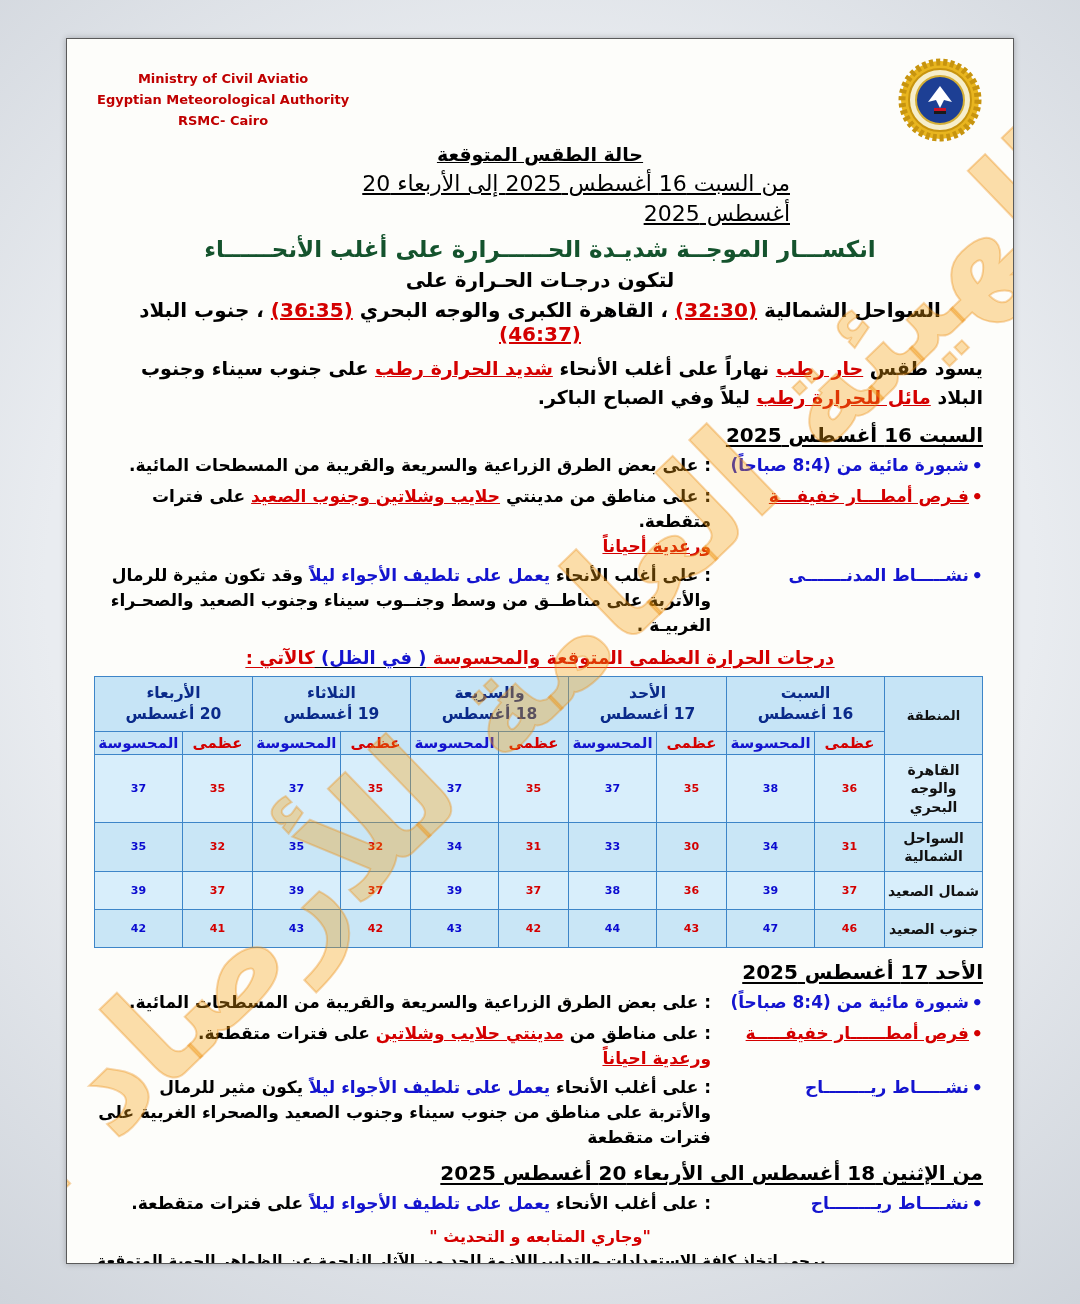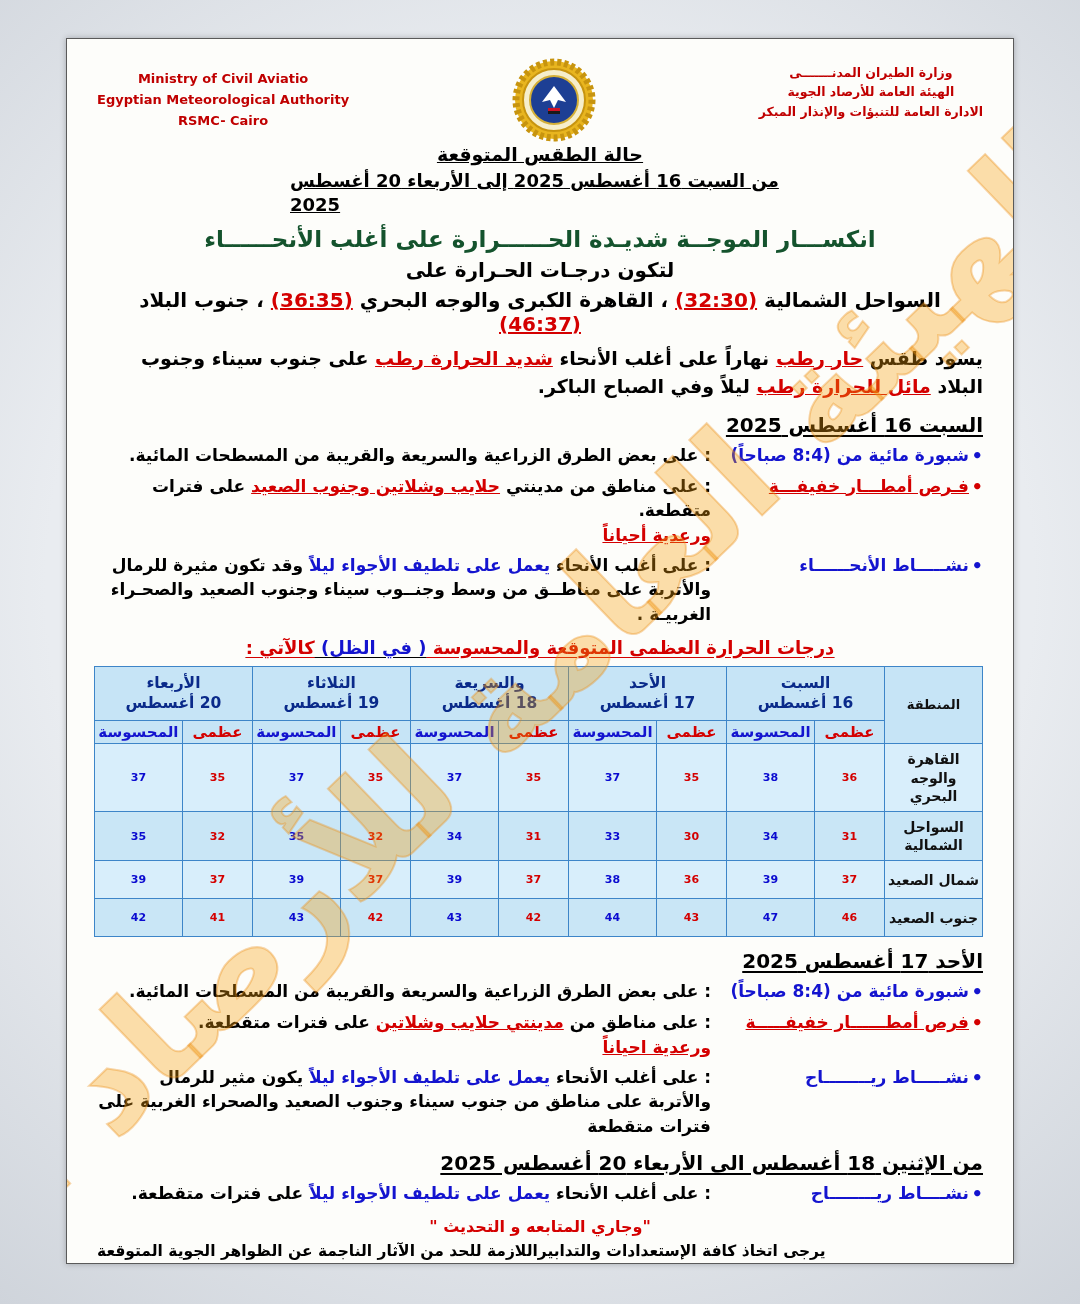--- a/index.html
+++ b/index.html
@@ -26,21 +26,21 @@
     font-size: 138px; font-weight: bold; white-space: nowrap;
     color: rgba(245,158,11,0.34);
     -webkit-text-stroke: 2px rgba(235,140,20,0.35);
     pointer-events: none; z-index: 6; line-height: 1;
   }
   .top { display:flex; justify-content:space-between; align-items:flex-start; }
   .hdr-ar { text-align:center; color:#c00000; font-weight:bold; font-size:12.5px; line-height:1.55; padding-top:4px; }
   .hdr-en { direction:ltr; text-align:center; color:#c00000; font-weight:bold; font-size:13px; line-height:1.6; padding-top:10px; }
   .logo-wrap { width:86px; height:86px; margin-top:-2px; }
   .title-main { text-align:center; font-size:19px; font-weight:bold; text-decoration:underline; margin-top:0; }
-  .title-range { width:500px; margin:4px auto 0; font-size:18px; font-weight:bold; text-decoration:underline; text-align:left; line-height:1.35; }
+  .title-range { width:500px; margin:4px auto 0; font-size:22px; font-weight:normal; text-decoration:underline; text-align:right; line-height:1.35; }
   .headline { text-align:center; color:#14532d; font-size:23px; font-weight:bold; margin-top:8px; }
   .subline  { text-align:center; font-size:20px; font-weight:bold; margin-top:6px; }
   .temps    { text-align:center; font-size:20px; font-weight:bold; margin-top:6px; }
   .red  { color:#d40000;text-decoration:underline; }
   .blue { color:#1414cf; }
   .intro { font-size:19px; font-weight:bold; line-height:1.5; margin-top:8px; text-align:right; }
   .sec-h { font-size:20px; font-weight:bold; text-decoration:underline; margin:12px 0 6px; text-underline-offset:3px; }
   .bullet { display:flex; align-items:flex-start; font-size:17px; font-weight:bold; line-height:1.45; margin:5px 0; }
   .dot { flex:0 0 14px; font-size:18px; }
   .dot::before { content:"•"; }
@@ -68,25 +68,20 @@
   .advice { text-align:left; font-size:15.5px; font-weight:bold; margin-top:6px; }
 </style>
 </head>
 <body>
 
 <div class="page">
 
   <div class="watermark">الهيئة العامة للأرصاد الجوية</div>
 
   <div class="top">
-    <div class="hdr-ar">
-      <div>وزارة الطيران المدنـــــــى</div>
-      <div>الهيئة العامة للأرصاد الجوية</div>
-      <div>الادارة العامة للتنبؤات والإنذار المبكر</div>
-    </div>
     <div class="logo-wrap">
       <svg width="86" height="86" viewBox="0 0 86 86">
         <circle cx="43" cy="43" r="39" fill="#e8b51f"></circle>
         <circle cx="43" cy="43" r="38" fill="none" stroke="#c7940f" stroke-width="7" stroke-dasharray="4 3"></circle>
         <circle cx="43" cy="43" r="31" fill="#f6eecb" stroke="#c7940f" stroke-width="2"></circle>
         <circle cx="43" cy="43" r="24" fill="#1d3f94" stroke="#d4af37" stroke-width="2"></circle>
         <path d="M43 29 L31 45 L39 43 L43 51 L47 43 L55 45 Z" fill="#ffffff"></path>
         <rect x="37" y="51" width="12" height="3" fill="#ce1126"></rect>
         <rect x="37" y="54" width="12" height="3" fill="#1a1a1a"></rect>
       </svg>
@@ -121,21 +116,21 @@
   <div class="bullet">
     <span class="dot r"></span>
     <span class="label red">فـرص أمطـــار خفيفـــة</span>
     <span class="desc">
       <span>: على مناطق من مدينتي </span><span class="red">حلايب وشلاتين وجنوب الصعيد</span><span> على فترات متقطعة.</span>
       <span class="extra red">ورعدية أحياناً</span>
     </span>
   </div>
   <div class="bullet">
     <span class="dot b"></span>
-    <span class="label blue">نشـــــاط الأنحــــــاء</span>
+    <span class="label blue">نشـــــاط المدنـــــــى</span>
     <span class="desc">
       <span>: على أغلب الأنحاء </span><span class="blue">يعمل على تلطيف الأجواء ليلاً</span><span> وقد تكون  مثيرة للرمال والأتربة على مناطــق من وسط وجنــوب سيناء وجنوب الصعيد والصحـراء الغربيـة  .</span>
     </span>
   </div>
 
   <div class="tbl-title">
     <span class="und"><span class="red">درجات الحرارة العظمى المتوقعة والمحسوسة </span><span class="blue">( في الظل) </span><span class="red"> كالآتي :</span></span>
   </div>
 
   <table>

